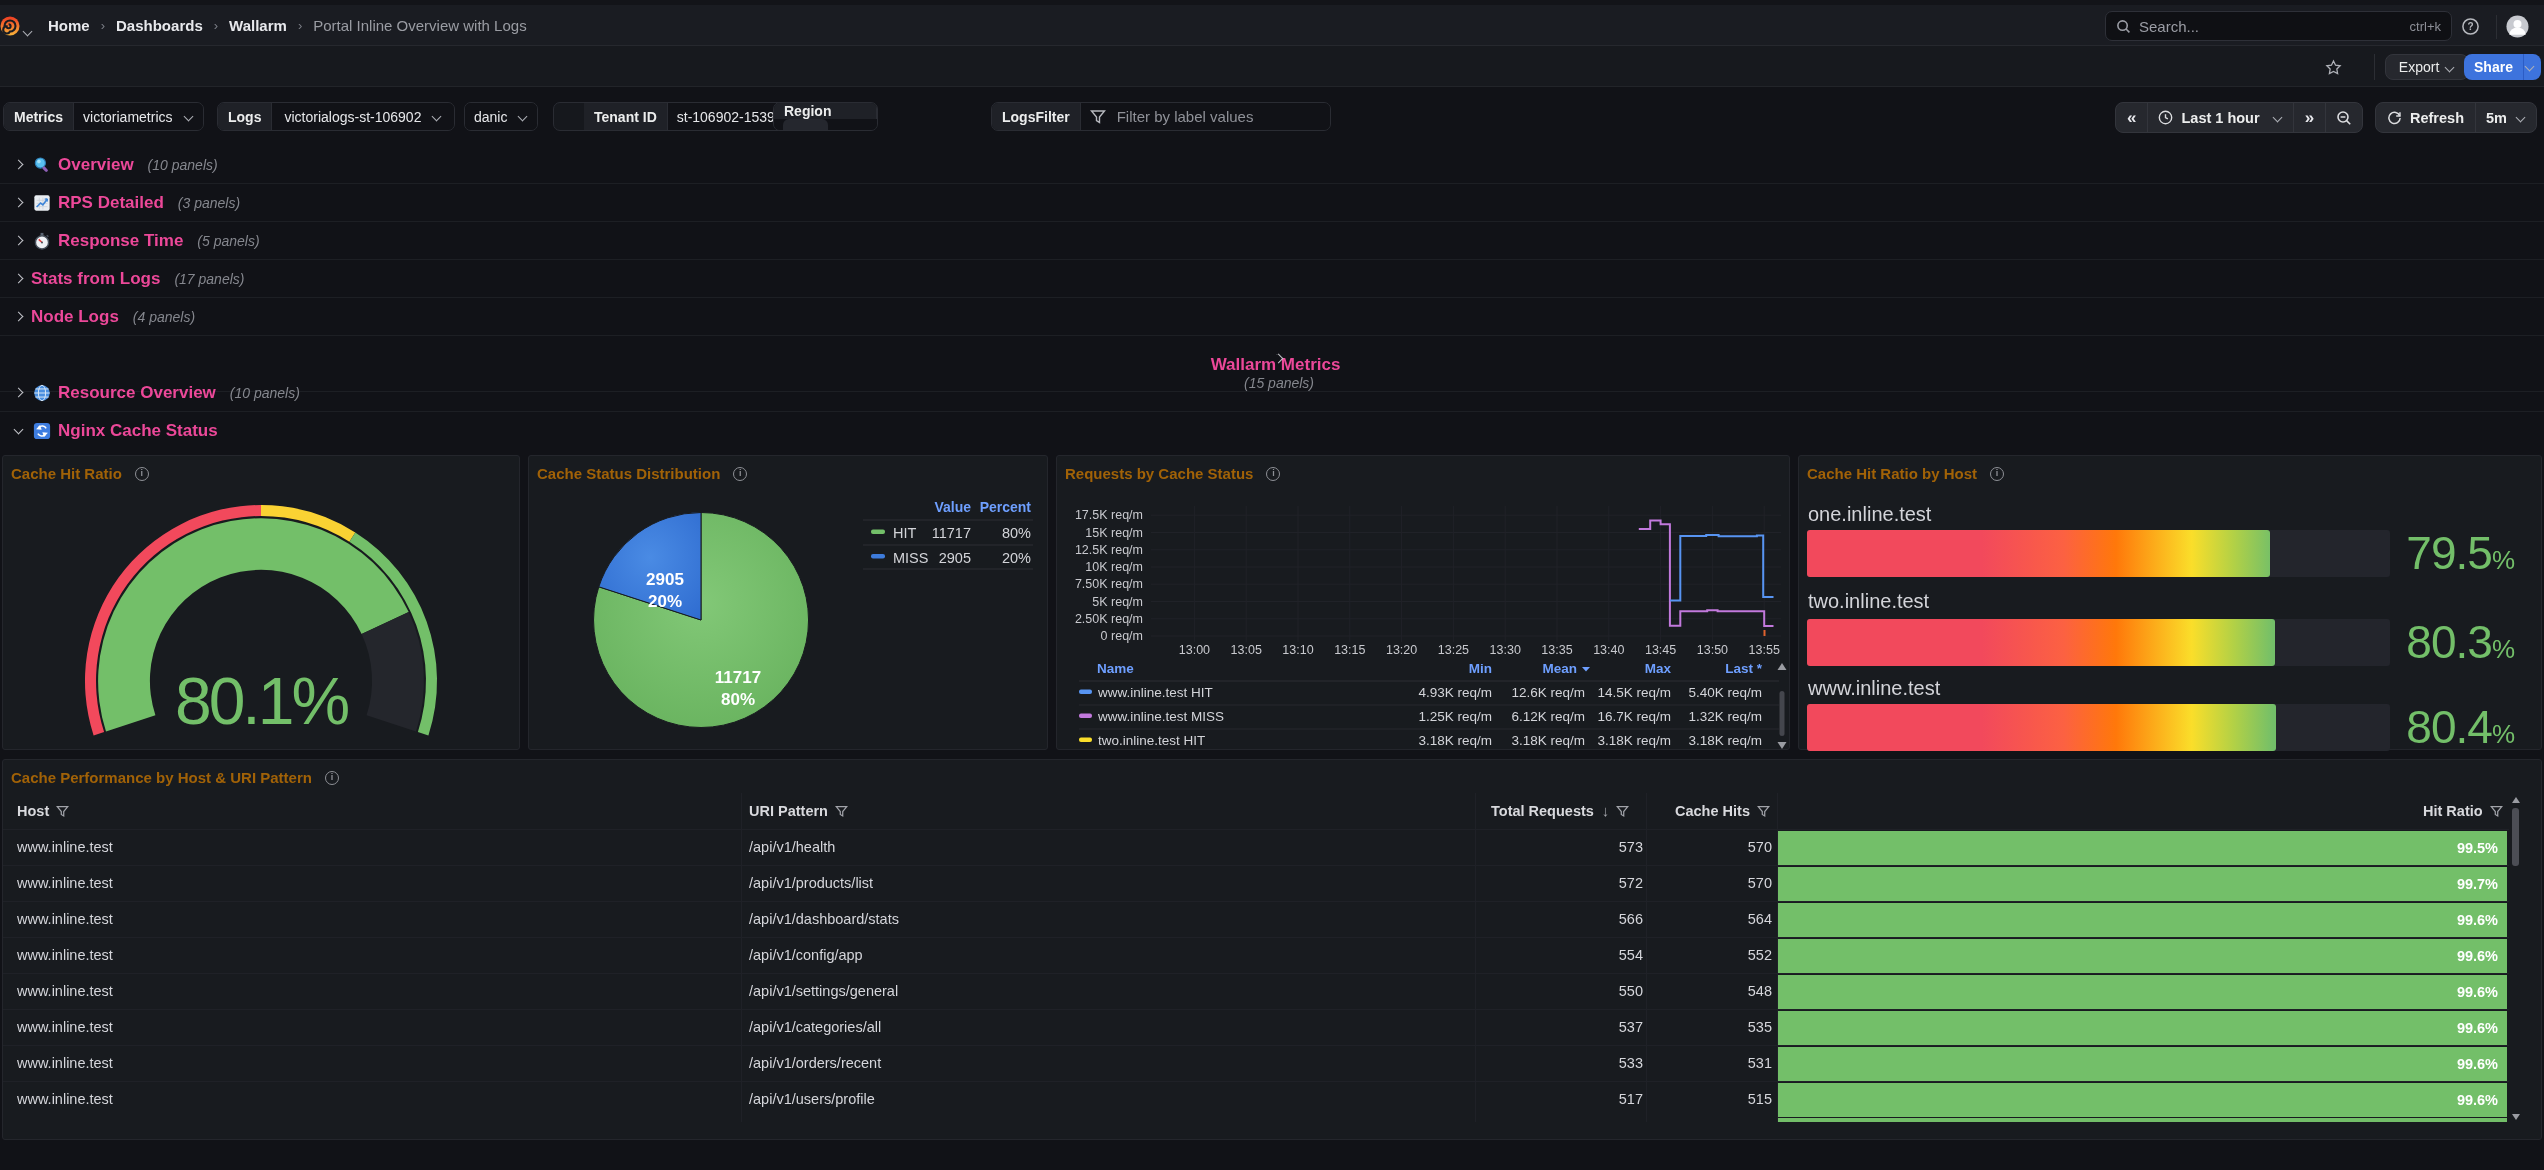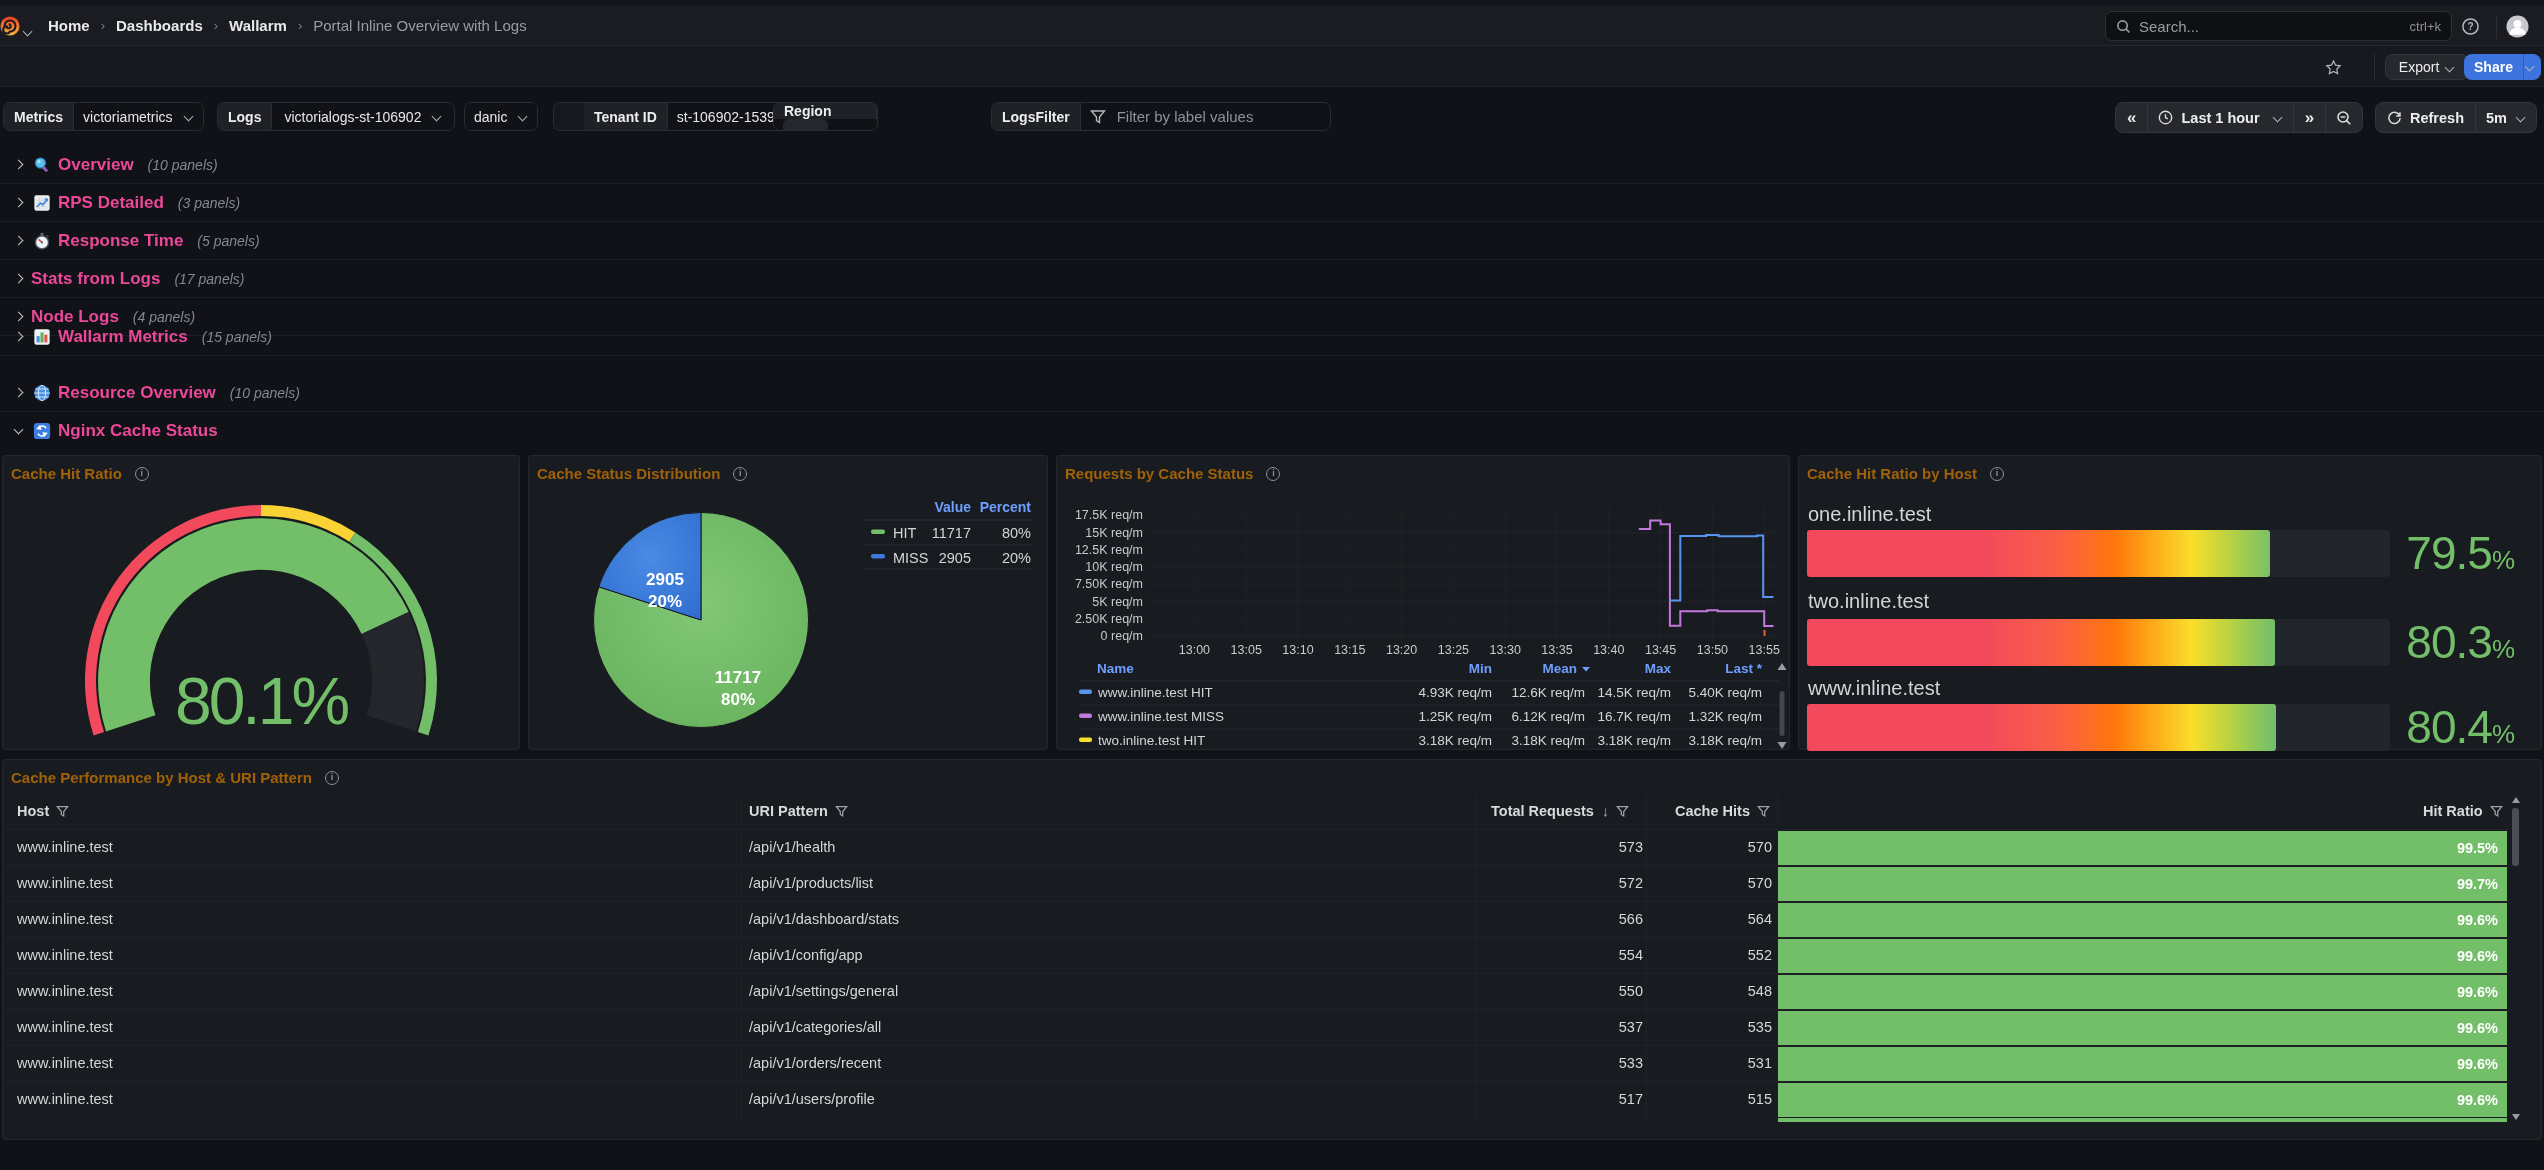--- a/index.html
+++ b/index.html
@@ -246,21 +246,21 @@
 <div class="drow" style="top:260px;">
   <span class="chev"></span>
   <span class="title" style="margin-left:7px;">Stats from Logs</span>
     <span class="count">(17 panels)</span>
 </div>
 <div class="drow" style="top:298px;">
   <span class="chev"></span>
   <span class="title" style="margin-left:7px;">Node Logs</span>
     <span class="count">(4 panels)</span>
 </div>
-<div class="drow" style="top:318px;">
+<div class="drow" style="top:354px;flex-direction:column;">
   <span class="chev"></span>
   <svg class="icon" viewBox="0 0 20 20">
       <rect x="1.5" y="1.5" width="17" height="17" rx="2" fill="#eef1f5"></rect>
       <rect x="4" y="9" width="3.4" height="7" fill="#4a90e2"></rect>
       <rect x="8.3" y="5" width="3.4" height="11" fill="#61b257"></rect>
       <rect x="12.6" y="7.5" width="3.4" height="8.5" fill="#e2574c"></rect>
     </svg>
   <span class="title">Wallarm Metrics</span>
     <span class="count">(15 panels)</span>
 </div>

